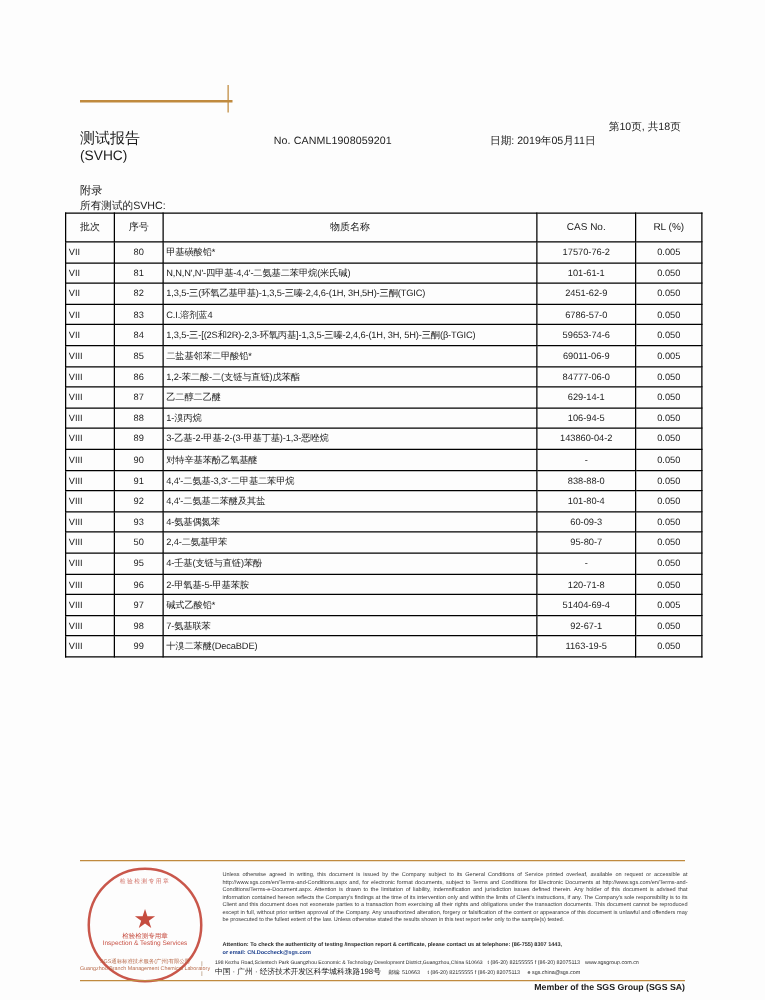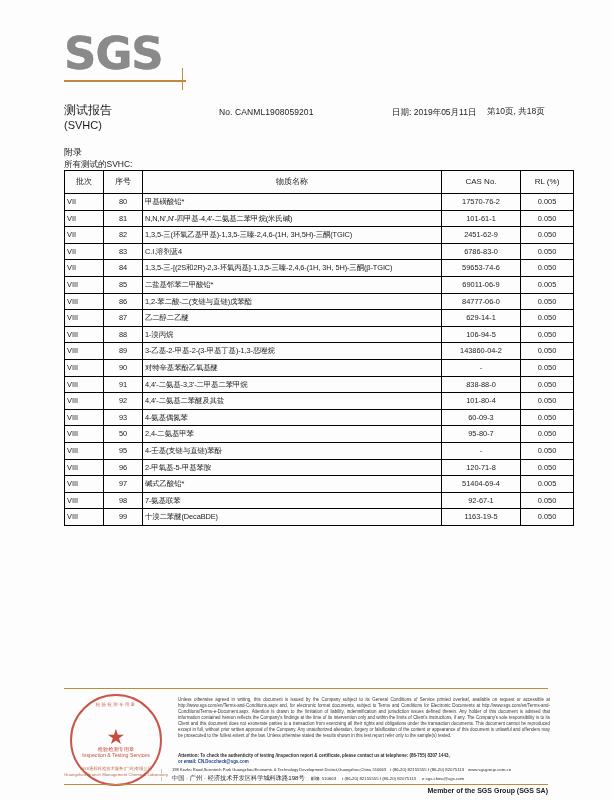--- a/index.html
+++ b/index.html
@@ -76,37 +76,37 @@
   }
   .report-date {
     position: absolute;
     left: 392px;
     top: 107px;
     font-size: 8.5px;
   }
   .report-page {
     position: absolute;
     left: 487px;
-    top: 106px;
+    top: 96px;
     font-size: 8.5px;
   }
 
   .annex {
     position: absolute;
     left: 64px;
     top: 146px;
     font-size: 9px;
     line-height: 12px;
   }
   .annex .a2 { font-size: 8.5px; }
 
   
   table.svhc {
     position: absolute;
-    left: 64px;
+    left: 52px;
     top: 170px;
     width: 484px;
     border-collapse: collapse;
     table-layout: fixed;
     padding-left: 36px;
   }
   table.svhc th, table.svhc td {
     border: 1px solid #000;
     font-size: 7.4px;
     line-height: 9.6px;
@@ -270,21 +270,20 @@
     font-weight: bold;
     color: #1b1b1b;
   }
 </style>
 </head>
 <body>
 
 <div class="page">
 
   <div class="logo-block">
-    <div class="logo-text">SGS</div>
     <div class="logo-rule"></div>
     <div class="logo-rule-v"></div>
   </div>
 
   <div class="title-block">
     <div class="t1">测试报告</div>
     <div class="t2">(SVHC)</div>
   </div>
 
   <div class="report-no">No. CANML1908059201</div>
@@ -325,21 +324,21 @@
           <td class="col-batch">VII</td>
           <td class="col-no">82</td>
           <td class="col-name">1,3,5-三(环氧乙基甲基)-1,3,5-三嗪-2,4,6-(1H, 3H,5H)-三酮(TGIC)</td>
           <td class="col-cas">2451-62-9</td>
           <td class="col-rl">0.050</td>
         </tr>
         <tr>
           <td class="col-batch">VII</td>
           <td class="col-no">83</td>
           <td class="col-name">C.I.溶剂蓝4</td>
-          <td class="col-cas">6786-83-0</td>
+          <td class="col-cas">6786-57-0</td>
           <td class="col-rl">0.050</td>
         </tr>
         <tr>
           <td class="col-batch">VII</td>
           <td class="col-no">84</td>
           <td class="col-name">1,3,5-三-[(2S和2R)-2,3-环氧丙基]-1,3,5-三嗪-2,4,6-(1H, 3H, 5H)-三酮(β-TGIC)</td>
           <td class="col-cas">59653-74-6</td>
           <td class="col-rl">0.050</td>
         </tr>
         <tr>

